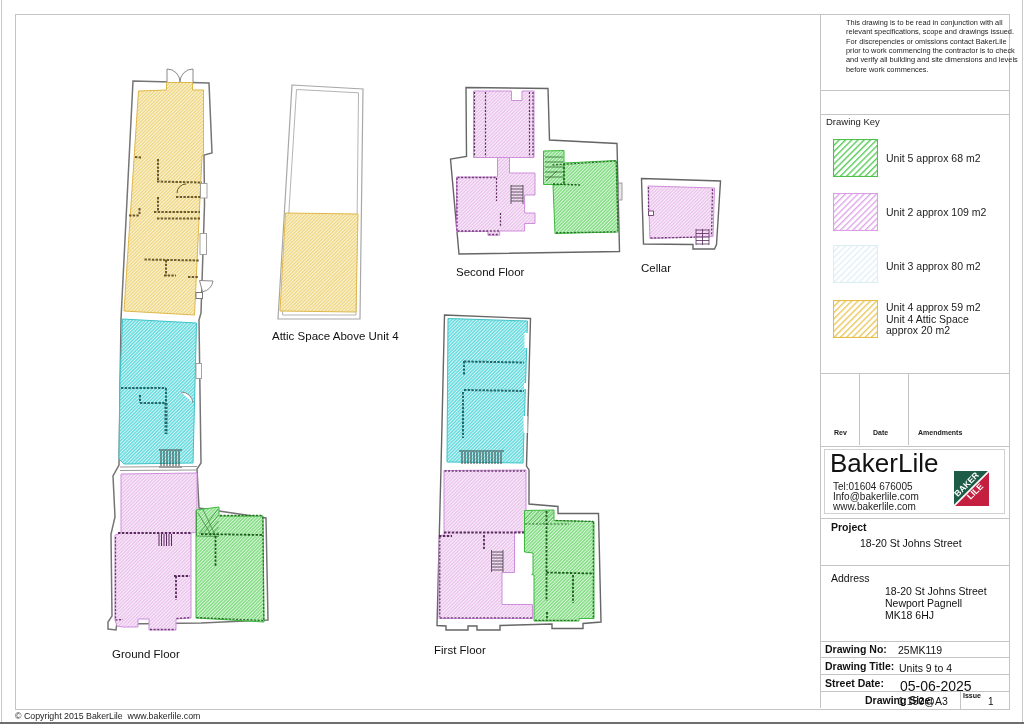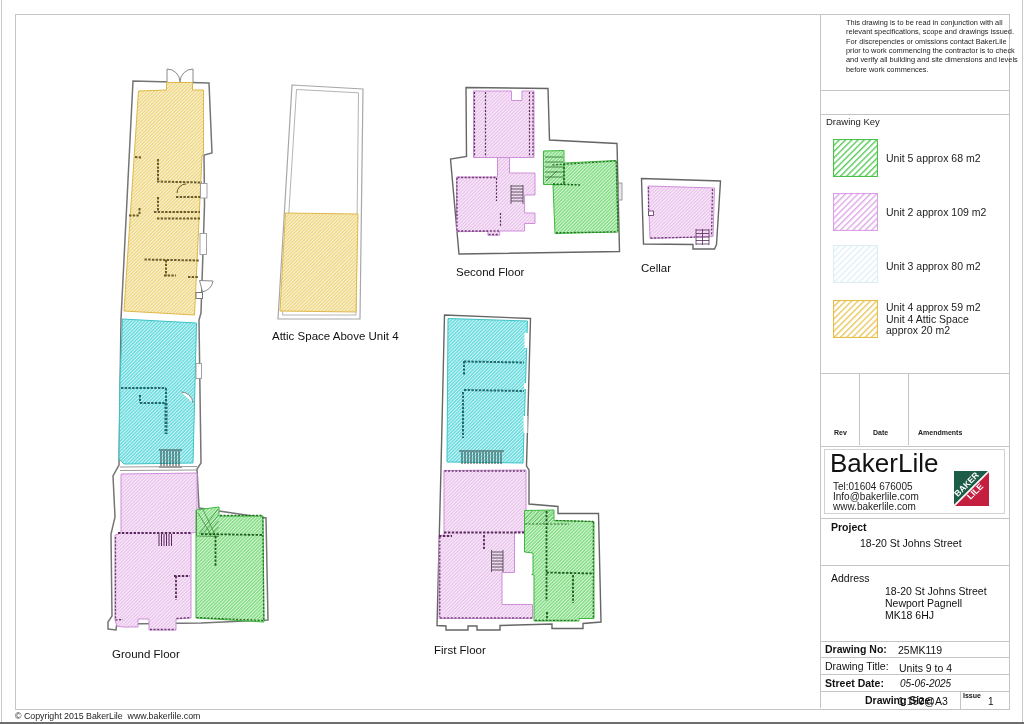--- a/index.html
+++ b/index.html
@@ -114,28 +114,28 @@
 <div class="abs" style="left:831px;top:572px;font-size:10.5px;font-weight:normal;color:#111;">Address</div>
 
 <div class="abs" style="left:885px;top:585px;font-size:10.5px;line-height:12px;color:#111;">18-20 St Johns Street<br>Newport Pagnell<br>MK18 6HJ</div>
 
 <div class="abs" style="left:820px;top:641px;width:189px;height:16px;border-top:1px solid #c4c4c4;"></div>
 <div class="abs" style="left:825px;top:643px;font-size:10.5px;font-weight:bold;color:#111;">Drawing No:</div>
 
 <div class="abs" style="left:898px;top:644px;font-size:10.5px;color:#111;">25MK119</div>
 
 <div class="abs" style="left:820px;top:657px;width:189px;height:17px;border-top:1px solid #c4c4c4;"></div>
-<div class="abs" style="left:825px;top:660px;font-size:10.5px;font-weight:normal;color:#111;text-align:center;">Drawing Title:</div>
+<div class="abs" style="left:825px;top:660px;font-size:10.5px;font-weight:bold;color:#111;text-align:center;">Drawing Title:</div>
 
 <div class="abs" style="left:899px;top:662px;font-size:10.5px;color:#111;">Units 9 to 4</div>
 
 <div class="abs" style="left:820px;top:674px;width:189px;height:17px;border-top:1px solid #c4c4c4;"></div>
 <div class="abs" style="left:825px;top:677px;font-size:10.5px;font-weight:bold;color:#111;">Street Date:</div>
 
-<div class="abs" style="left:900px;top:678px;font-size:10px;color:#111;font-style:italic;">05-06-2025</div>
+<div class="abs" style="left:900px;top:678px;font-size:14px;color:#111;">05-06-2025</div>
 
 <div class="abs" style="left:820px;top:691px;width:189px;height:18px;border-top:1px solid #c4c4c4;"></div>
 <div class="abs" style="left:825px;top:694px;font-size:10.5px;font-weight:bold;color:#111;padding-left:40px;">Drawing Size:</div>
 
 <div class="abs" style="left:898px;top:695px;font-size:10.5px;color:#111;">1:150@A3</div>
 
 <div class="abs" style="left:960px;top:691px;width:1px;height:18px;background:#c4c4c4;"></div>
 <div class="abs" style="left:963px;top:692px;font-size:7px;font-weight:bold;color:#111;">Issue</div>
 <div class="abs" style="left:988px;top:696px;font-size:10px;color:#111;">1</div>
 

